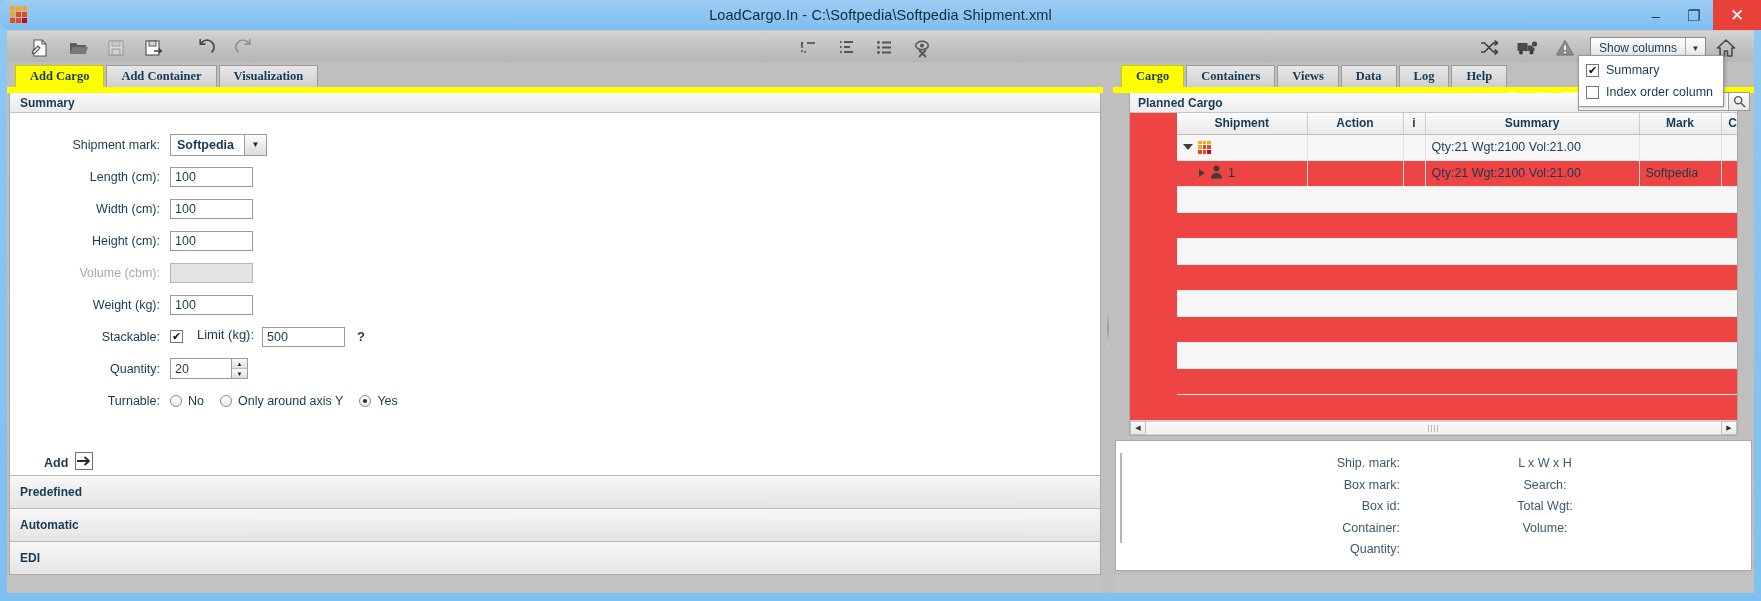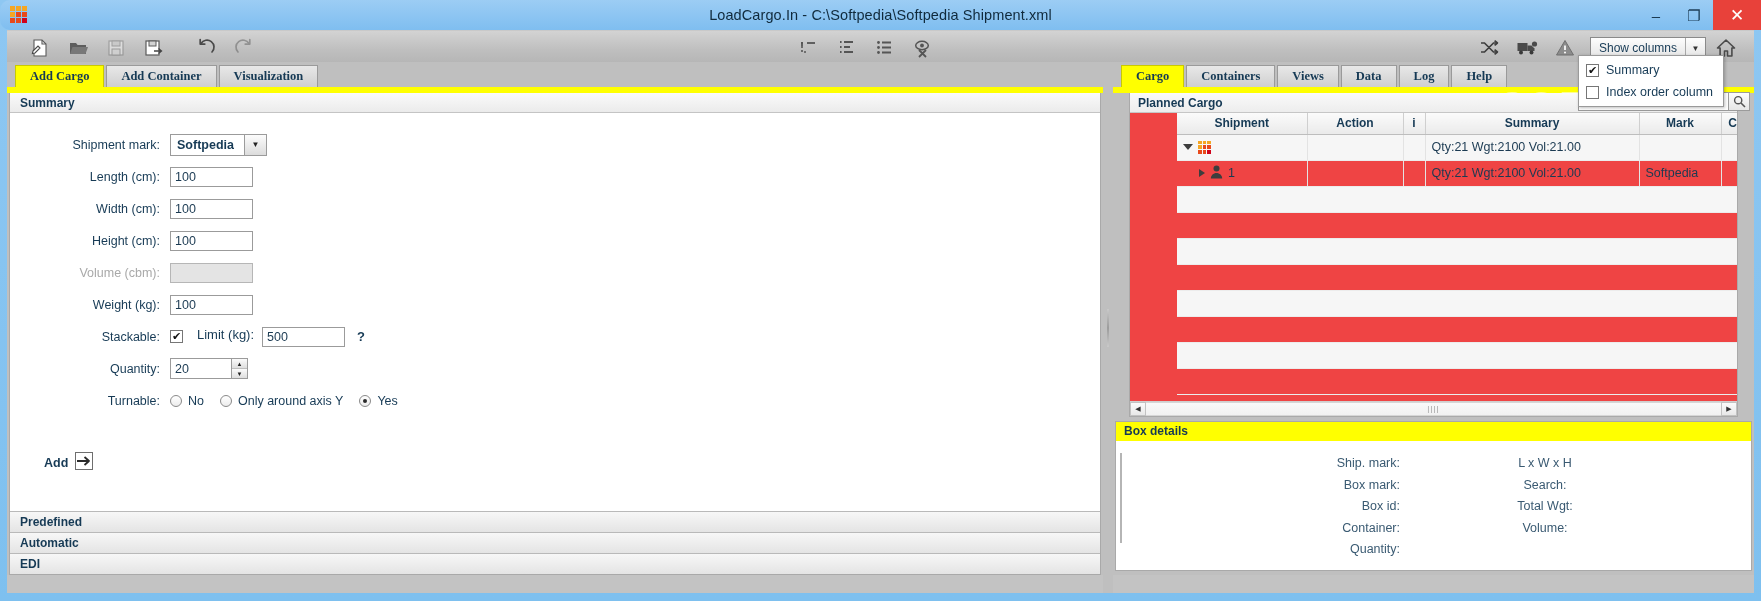--- a/index.html
+++ b/index.html
@@ -149,21 +149,21 @@
     display:flex; align-items:center; justify-content:center; font-size:6px; color:#222; font-style:normal;
   }
   .spin .arrows i:first-child { border-bottom:1px solid #bdbdbd; }
   .radio-opt { display:flex; align-items:center; margin-right:16px; }
   .rad { width:12px; height:12px; border-radius:50%; border:1px solid #8a8a8a; background:linear-gradient(#fff,#ececec); margin-right:6px; position:relative; }
   .rad.on::after { content:""; position:absolute; left:3px; top:3px; width:4px; height:4px; border-radius:50%; background:#2b2b2b; }
   .radio-opt span { font-size:12.5px; color:#163a55; }
   #add-row { display:flex; align-items:center; padding-left:34px; margin-top:40px; }
   #add-row .txt { font-weight:bold; font-size:12.5px; color:#163a55; margin-right:7px; }
   .accordion-head {
-    height:21px; display:flex; align-items:center; padding-left:10px;
+    height:33px; display:flex; align-items:center; padding-left:10px;
     background:linear-gradient(#f7f7f7,#e4e4e4);
     border-top:1px solid #b9b9b9;
     font-weight:bold; font-size:12px; color:#163a55;
   }
   #left-foot { height:18px; background:#c3c3c3; }
 
   
   #splitter { width:10px; background:#bfbfbf; display:flex; align-items:center; justify-content:center; }
   #splitter .grip { width:2px; height:38px; background:linear-gradient(#c9c9c9,#9c9c9c,#c9c9c9); }
 
@@ -605,21 +605,20 @@
         </div>
 
         <div id="hscroll">
           <div class="end">◀</div>
           <div class="track">||||</div>
           <div class="end">▶</div>
         </div>
       </div>
 
       <div id="box-details">
-        <div id="bd-head">Box details</div>
         <div id="bd-body">
           <div id="bd-thumb"></div>
           <div id="bd-cols">
             <div class="bd-col c1">
               <div class="bd-item">Ship. mark:</div>
               <div class="bd-item">Box mark:</div>
               <div class="bd-item">Box id:</div>
               <div class="bd-item">Container:</div>
               <div class="bd-item">Quantity:</div>
             </div>

